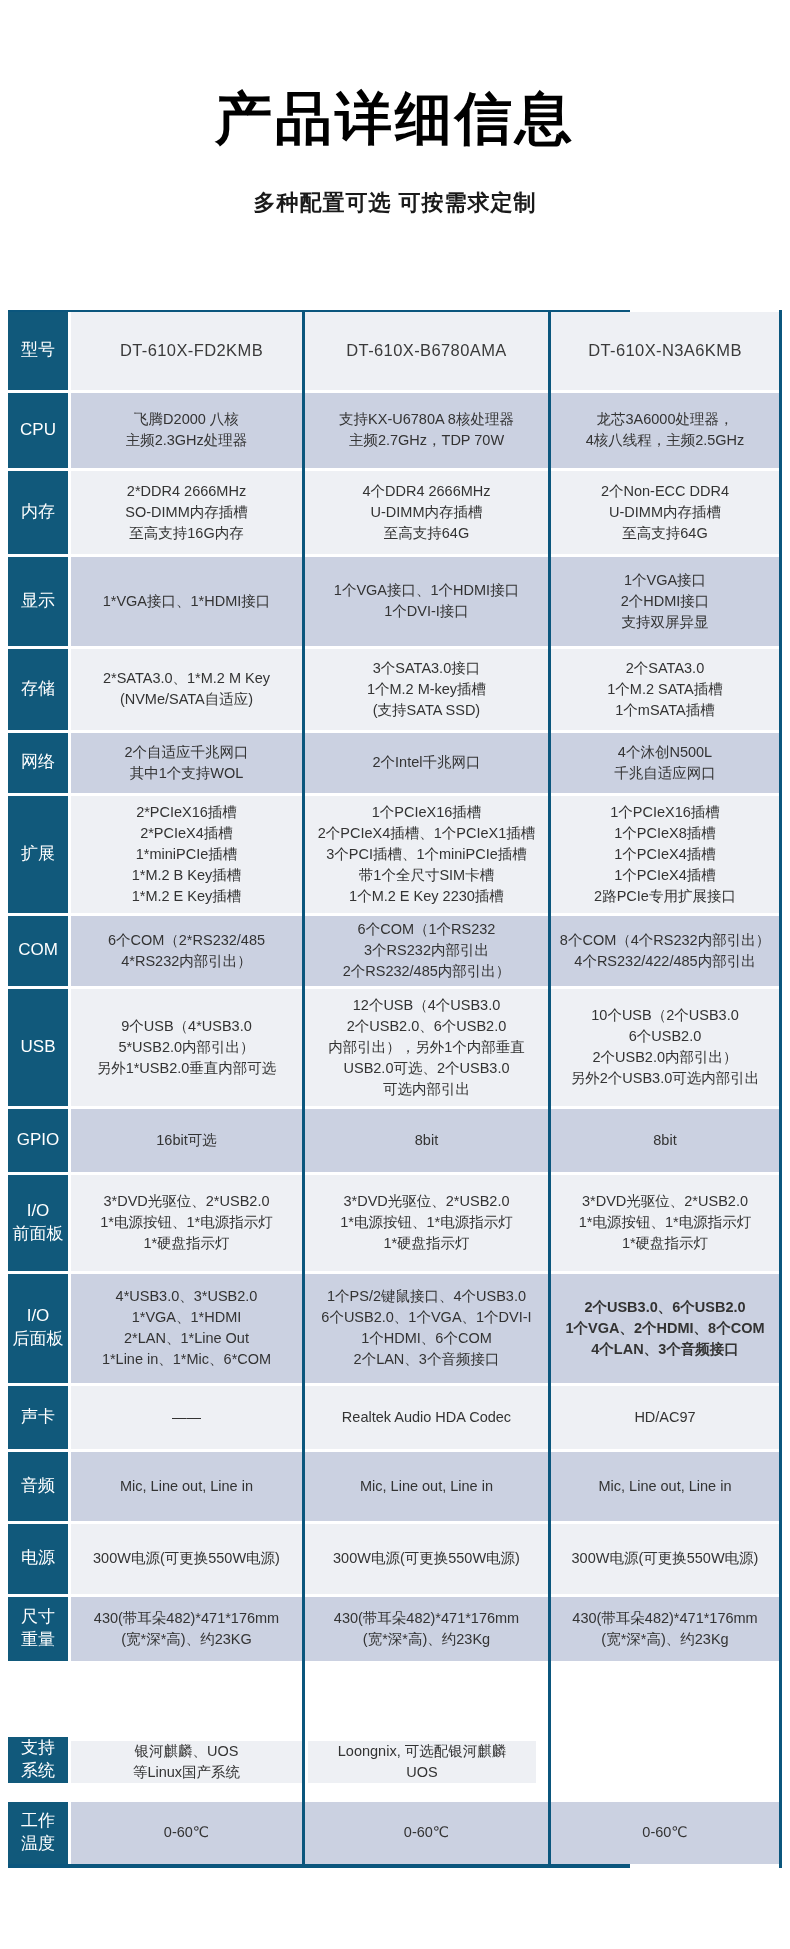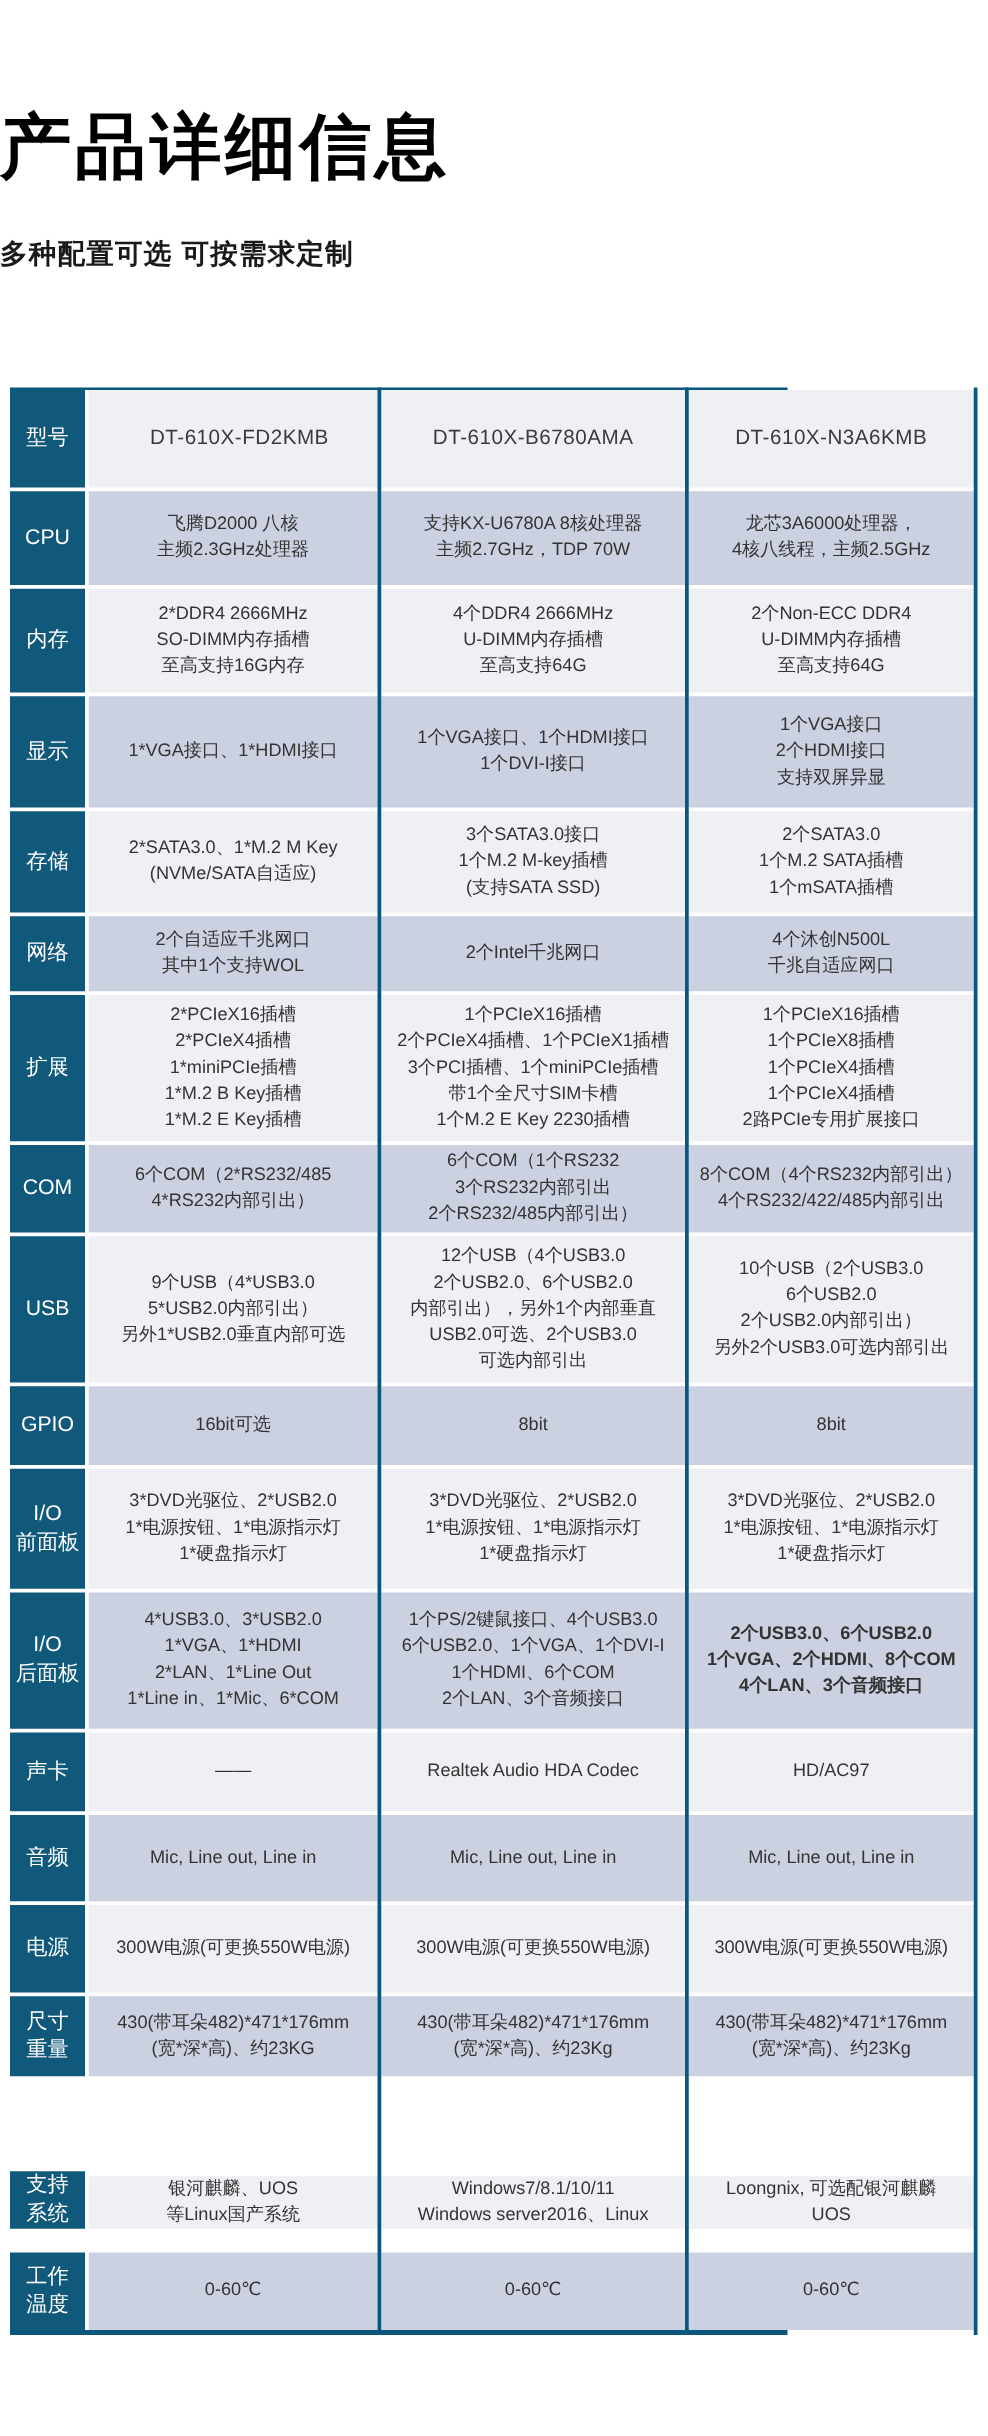--- a/index.html
+++ b/index.html
@@ -1,21 +1,21 @@
 <!DOCTYPE html>
 <html style="--header-col: #11597b; --divider: #0b567d; --row-light: #eef0f4; --row-shade: #cbd1e1; --text-col: #333333; --title-color: #000000;"><head>
 <meta charset="utf-8">
 <style>
   html,body{margin:0;padding:0;background:#ffffff;}
   body{
     width:790px;
     font-family:"Liberation Sans","DejaVu Sans",sans-serif;
     -webkit-font-smoothing:antialiased;
   }
-  .header{ padding-top:86px; }
+  .header{ text-align:center; padding-top:86px; }
   .page-title{
     margin:0;
     font-size:57px;
     line-height:1.15;
     font-weight:900;
     letter-spacing:3px;
     color:var(--title-color,#000);
   }
   .page-subtitle{
     margin-top:36px;
@@ -321,23 +321,20 @@
         <div>430(带耳朵482)*471*176mm<br>(宽*深*高)、约23Kg</div>
       </div>
     </div>
     <div class="trow light" style="height: 119px; margin-bottom: 19px; align-items: flex-end;">
       <div class="lcell">支持<br>系统</div>
       <div class="lgap"></div>
       <div class="dcell" style="width: 231px; flex: 0 0 231px;">
         <div>银河麒麟、UOS<br>等Linux国产系统</div>
       </div>
       <div class="csp"></div>
-      <div class="dcell" style="width: 243px; flex: 0 0 243px;">
-        <div>Windows7/8.1/10/11<br>Windows server2016、Linux</div>
-      </div>
       <div class="csp"></div>
       <div class="dcell" style="width: 228px; flex: 0 0 228px;">
         <div>Loongnix, 可选配银河麒麟<br>UOS</div>
       </div>
     </div>
     <div class="trow shade" style="height: 62px;">
       <div class="lcell">工作<br>温度</div>
       <div class="lgap"></div>
       <div class="dcell" style="width: 231px; flex: 0 0 231px;">
         <div>0-60℃</div>

